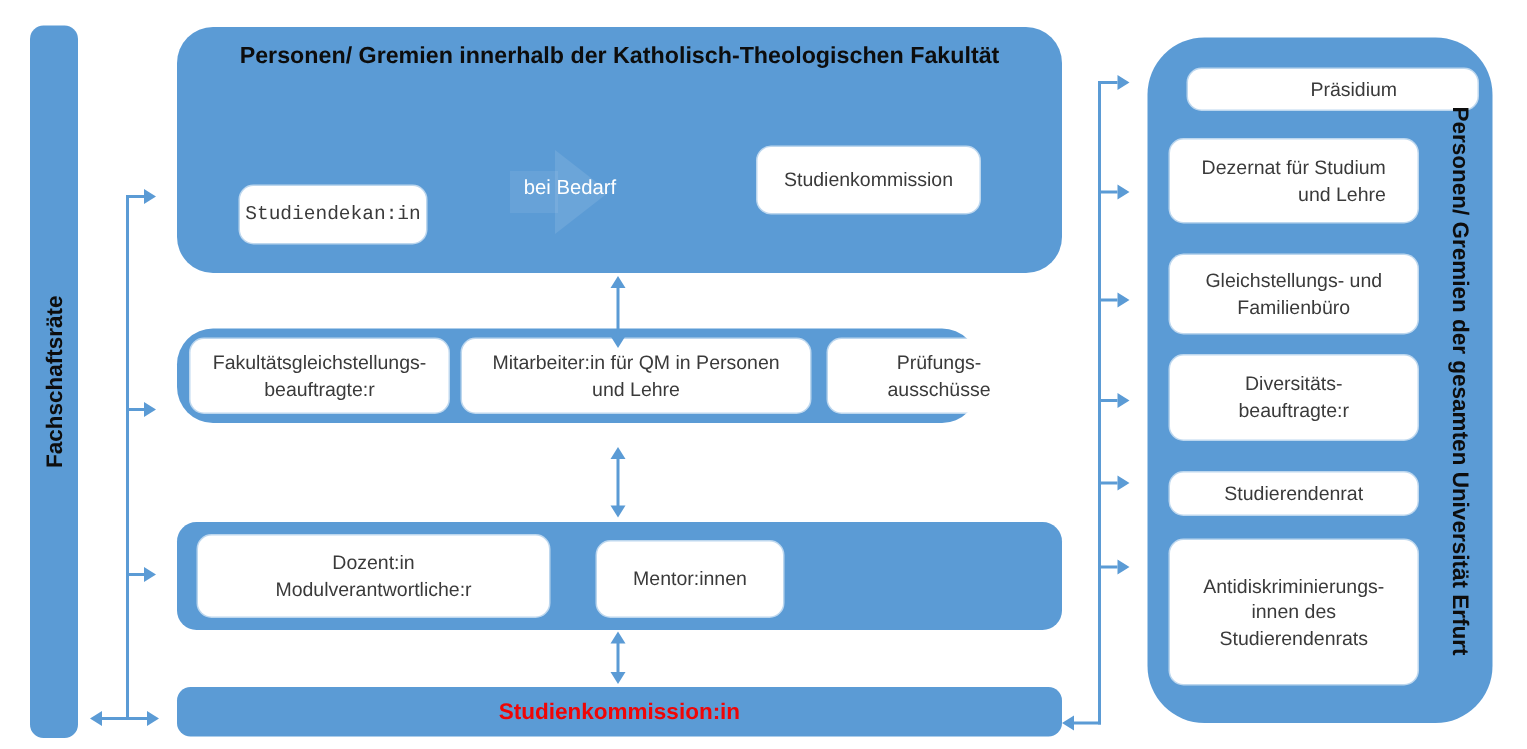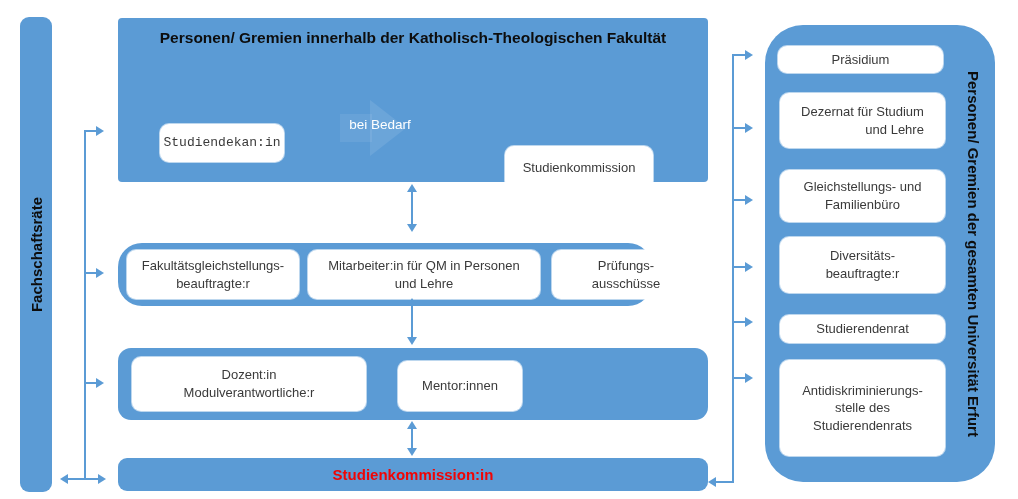--- a/index.html
+++ b/index.html
@@ -53,59 +53,59 @@
 </style>
 </head>
 <body>
 
 <div id="stage">
 
   <div class="bluebox vlabel vlabel-up" style="left:20px;top:17px;width:32px;height:475px;border-radius:9px;">
     <span>Fachschaftsräte</span>
   </div>
 
-  <div class="bluebox" style="left:118px;top:18px;width:590px;height:164px;border-radius:4px;">
+  <div class="bluebox" style="left:118px;top:18px;width:590px;height:164px;border-radius:24px;">
     <div class="panel-title">Personen/ Gremien innerhalb der Katholisch-Theologischen Fakultät</div>
     <div class="wbox" style="left:42px;top:106px;width:124px;height:38px;font-family:Liberation Mono, monospace;">Studiendekan:in</div>
     <div class="ghost-arrow-bar"></div>
     <div class="ghost-arrow"></div>
     <div class="bei-bedarf">bei Bedarf</div>
-    <div class="wbox" style="left:387px;top:80px;width:148px;height:44px;margin-top:48px;">Studienkommission</div>
+    <div class="wbox" style="left:387px;top:80px;width:148px;height:44px;">Studienkommission</div>
   </div>
 
-  <div class="bluebox" style="left:118px;top:243px;width:534px;height:63px;border-radius:24px;">
+  <div class="bluebox" style="left:118px;top:219px;width:534px;height:63px;border-radius:24px;">
     <div class="wbox" style="left:9px;top:7px;width:172px;height:49px;">Fakultätsgleichstellungs-
 beauftragte:r</div>
     <div class="wbox" style="left:190px;top:7px;width:232px;height:49px;">Mitarbeiter:in für QM in Personen
 und Lehre</div>
     <div class="wbox" style="left:434px;top:7px;width:148px;height:49px;">Prüfungs-
 ausschüsse</div>
   </div>
 
   <div class="bluebox" style="left:118px;top:348px;width:590px;height:72px;border-radius:13px;">
     <div class="wbox" style="left:14px;top:9px;width:234px;height:54px;">Dozent:in
 Modulverantwortliche:r</div>
     <div class="wbox" style="left:280px;top:13px;width:124px;height:50px;">Mentor:innen</div>
   </div>
 
   <div class="bluebox" style="left:118px;top:458px;width:590px;height:33px;border-radius:9px;">
     <div class="bottom-label">Studienkommission:in</div>
   </div>
 
   <div class="bluebox" style="left:765px;top:25px;width:230px;height:457px;border-radius:38px;">
-    <div class="wbox" style="left:13px;top:21px;width:165px;height:27px;">Präsidium</div>
+    <div class="wbox" style="left:27px;top:21px;width:165px;height:27px;padding-left:28px;">Präsidium</div>
     <div class="wbox" style="left:15px;top:68px;width:165px;height:55px;text-align:right;">Dezernat für Studium
 und Lehre</div>
     <div class="wbox" style="left:15px;top:145px;width:165px;height:52px;">Gleichstellungs- und
 Familienbüro</div>
     <div class="wbox" style="left:15px;top:212px;width:165px;height:56px;">Diversitäts-
 beauftragte:r</div>
     <div class="wbox" style="left:15px;top:290px;width:165px;height:28px;">Studierendenrat</div>
     <div class="wbox" style="left:15px;top:335px;width:165px;height:96px;">Antidiskriminierungs-
-stelle des
+innen des
 Studierendenrats</div>
     <div class="vlabel vlabel-down" style="right:4px;top:0;bottom:0;width:36px;">
       <span>Personen/ Gremien der gesamten Universität Erfurt</span>
     </div>
   </div>
 
   <div class="vline" style="left:84px;top:130px;height:350px;"></div>
   <div class="hline" style="left:84px;top:130px;width:12px;"></div>
   <div class="ah ah-right" style="left:96px;top:126px;"></div>
   <div class="hline" style="left:86px;top:272px;width:10px;"></div>

